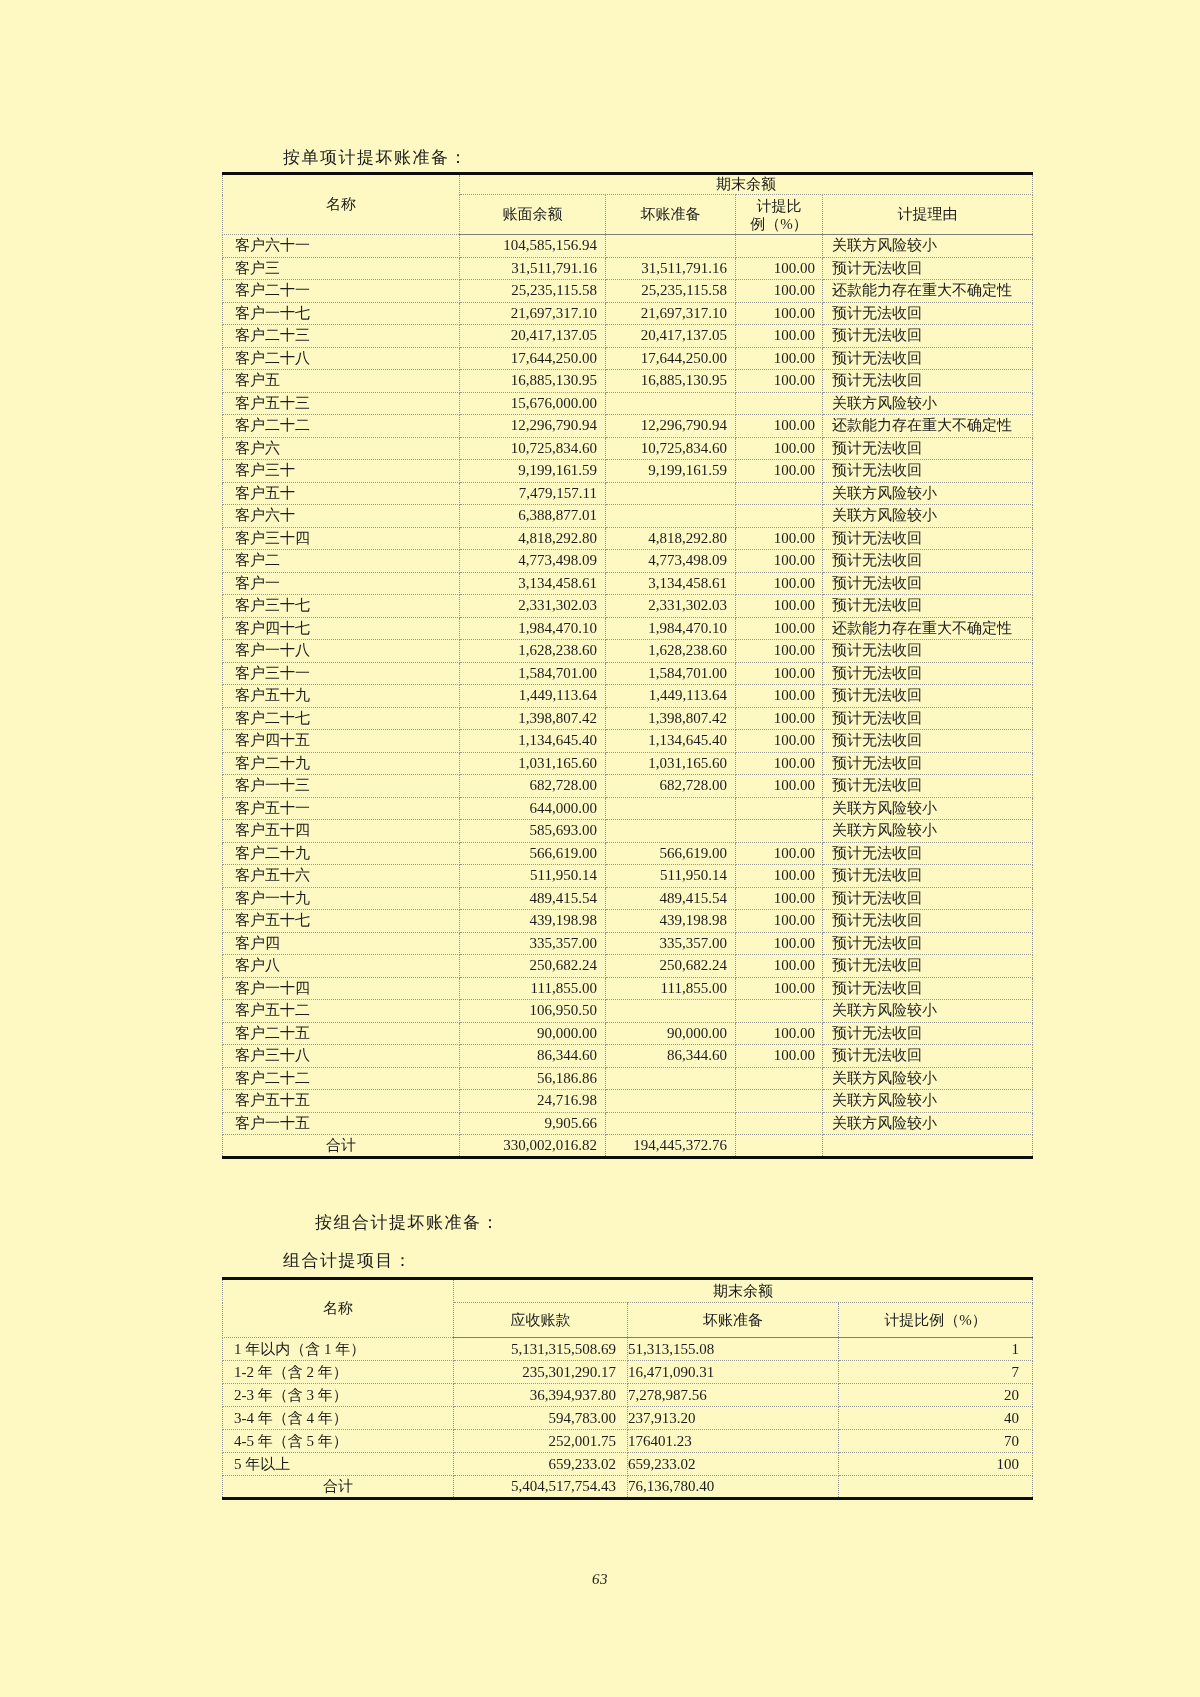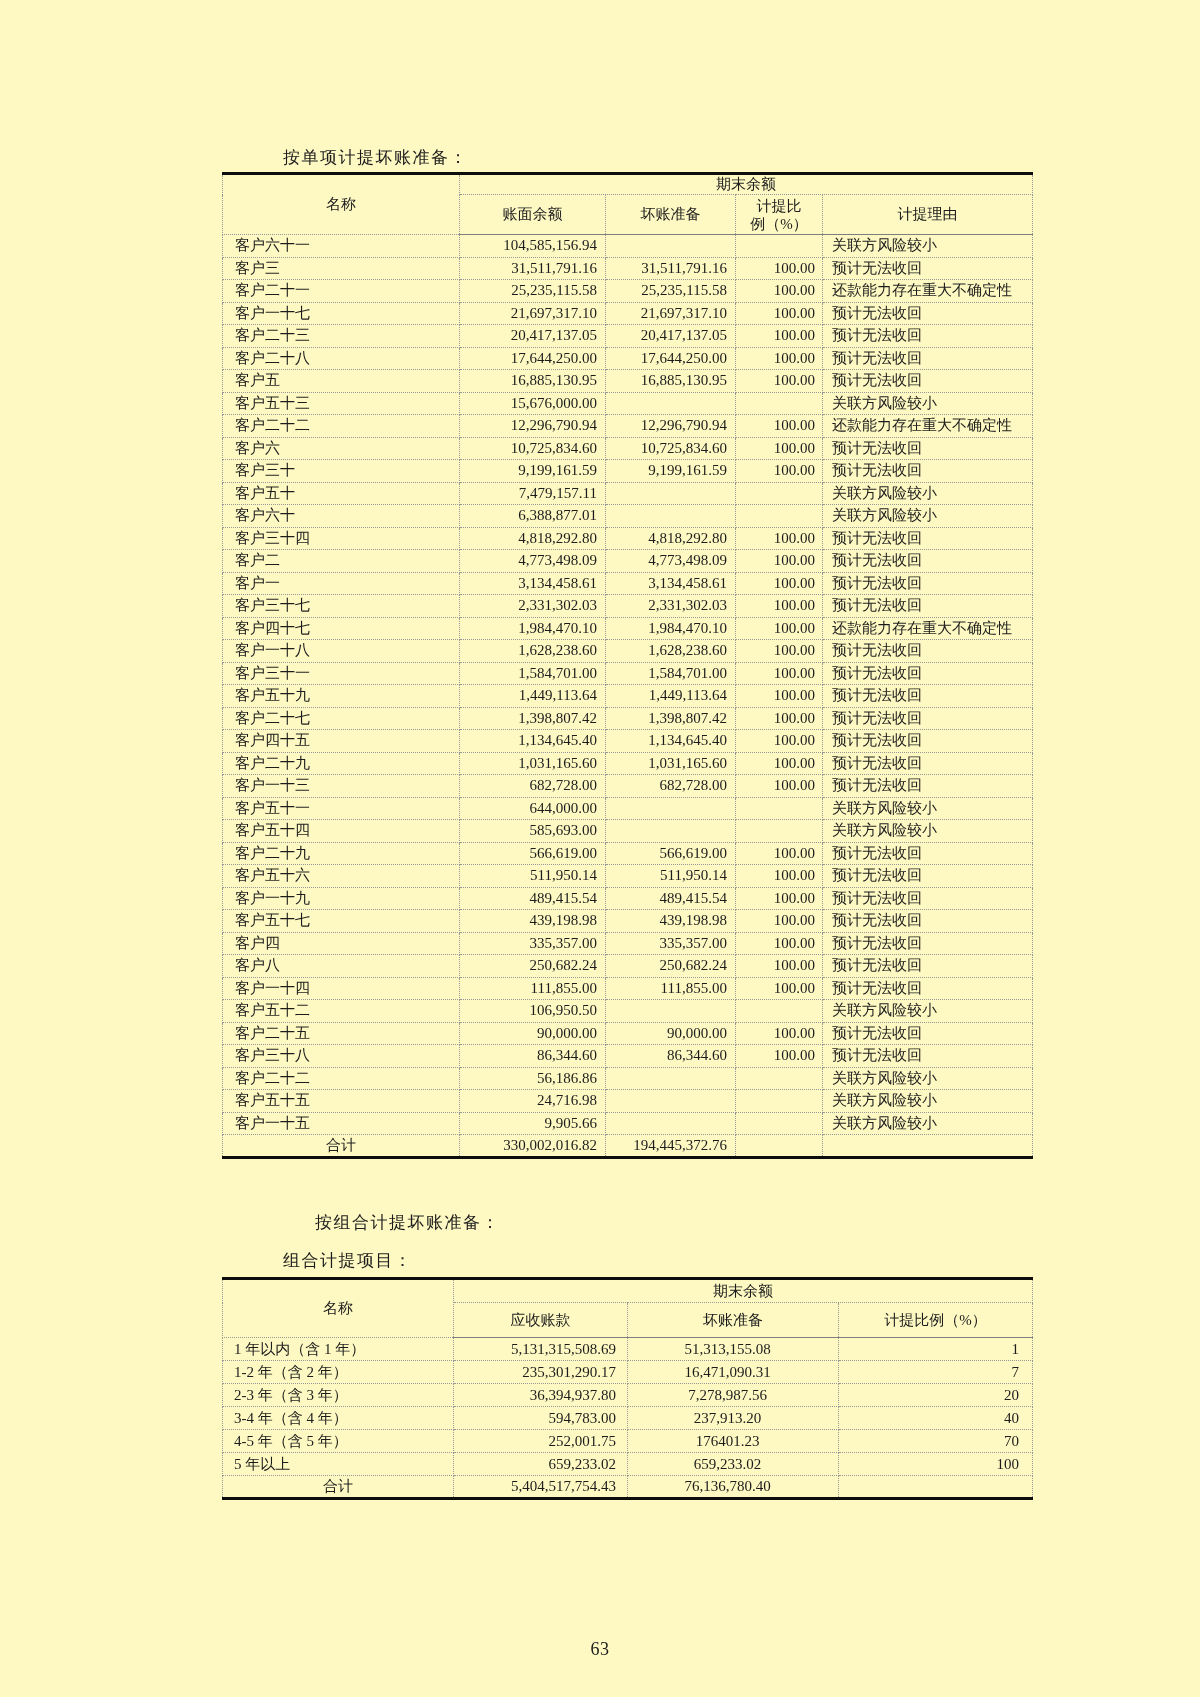--- a/index.html
+++ b/index.html
@@ -39,26 +39,26 @@
   .pre { white-space:pre-line; line-height:18px; }
   #t1 td { height:22.5px; }
   #t2 td { height:23px; }
   #t1 td:nth-child(1) { text-align:left; padding-left:12px; }
   #t1 td:nth-child(2) { text-align:right; padding-right:8px; }
   #t1 td:nth-child(3) { text-align:right; padding-right:8px; }
   #t1 td:nth-child(4) { text-align:right; padding-right:7px; }
   #t1 td:nth-child(5) { text-align:left; padding-left:9px; }
   #t2 td:nth-child(1) { text-align:left; padding-left:11px; }
   #t2 td:nth-child(2) { text-align:right; padding-right:11px; }
-  #t2 td:nth-child(3) { text-align:center; padding-right:11px; }
+  #t2 td:nth-child(3) { text-align:left; padding-right:11px; }
   #t2 td:nth-child(4) { text-align:right; padding-right:13px; }
   tr.total-row td:first-child { text-align:center !important; padding-left:0 !important; }
   .page-number {
-    position:absolute; left:0; top:1639px; width:1200px;
-    text-align:center; font-size:18px; letter-spacing:0.5px;
+    position:absolute; left:0; top:1571px; width:1200px;
+    text-align:center; font-size:15px; letter-spacing:0.5px;font-style:italic;
   }
 </style>
 </head>
 <body>
 
 <div class="page">
 
   <div class="sec-title" id="title1">按单项计提坏账准备：</div>
 
   <table id="t1">

